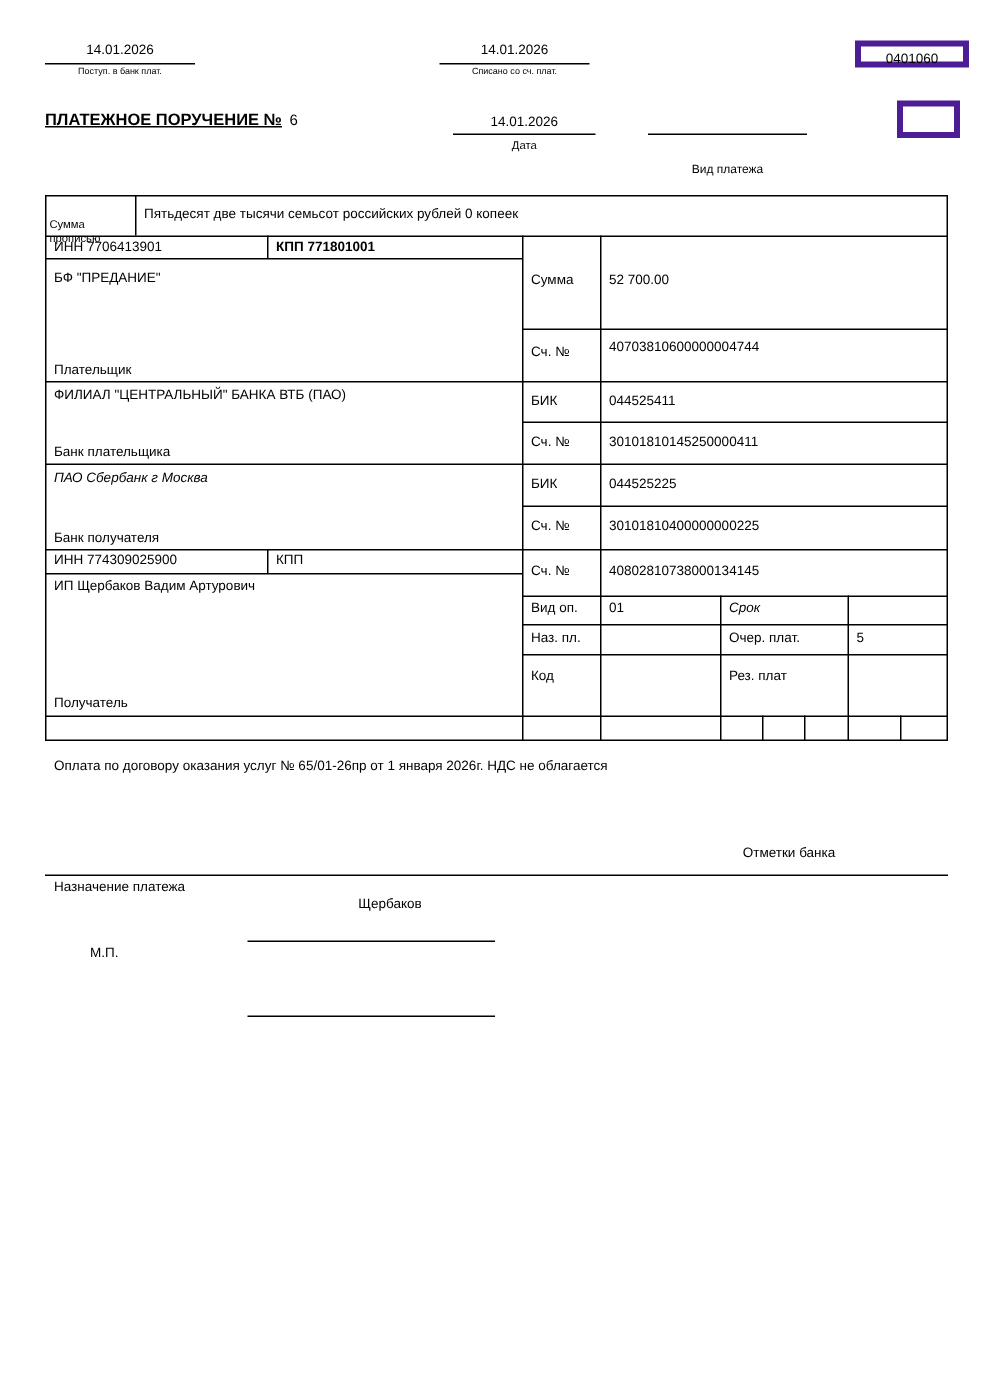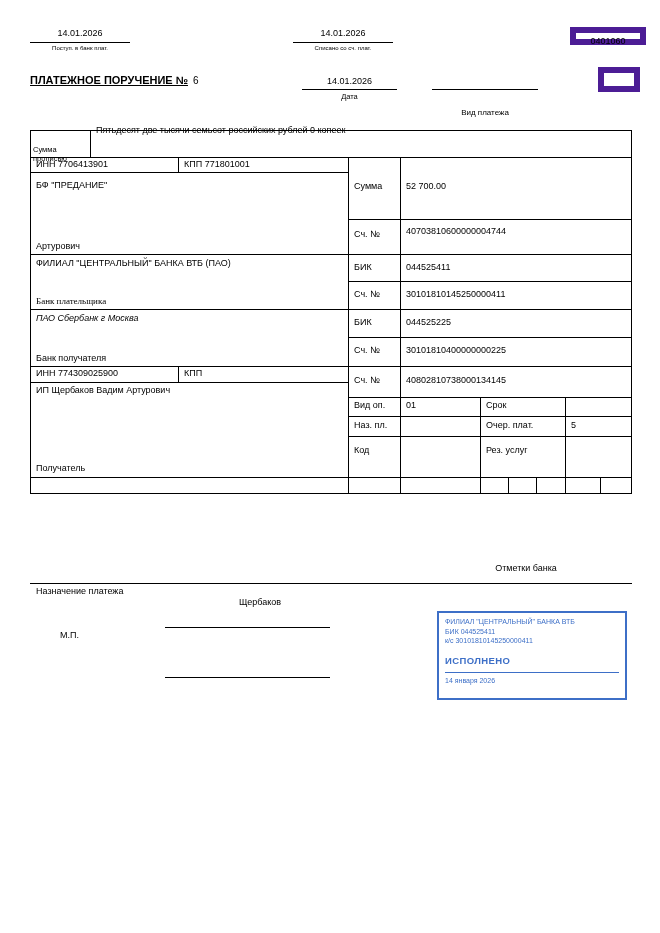--- a/index.html
+++ b/index.html
@@ -7,21 +7,21 @@
         font-family:"Liberation Sans","DejaVu Sans",sans-serif;color:#000;overflow:hidden;}
   .abs{position:absolute;white-space:nowrap;}
   .wrap{white-space:normal;margin-top:12px;}
   .hl{position:absolute;height:1px;background:#000;}
   .vl{position:absolute;width:1px;background:#000;}
   .t9{font-size:9px;line-height:11px;}
   .t8{font-size:8px;line-height:10px;}
   .t7{font-size:7.5px;line-height:9px;}
   .t6{font-size:6px;line-height:7px;}
   .ctr{text-align:center;}
-  .box{position:absolute;border:6px solid #4c1d95;box-sizing:border-box;}
+  .box{position:absolute;border:4px solid #4c1d95;box-sizing:border-box;}
   .title{font-size:11px;font-weight:bold;line-height:13px;text-decoration:underline;}
   .titlenum{font-size:10px;font-weight:normal;margin-left:5px;}
   .stamp{position:absolute;border:2px solid var(--stamp-color,#3d6fc7);color:var(--stamp-color,#3d6fc7);
          box-sizing:border-box;padding:4px 6px;background:rgba(255,255,255,0);}
   .stamp .s7{font-size:7px;line-height:9.5px;white-space:nowrap;}
   .stamp .status{font-size:9.5px;font-weight:bold;margin-top:9px;letter-spacing:0.4px;}
   .stamp .sdate{font-size:7px;line-height:9px;border-top:1px solid var(--stamp-color,#3d6fc7);
                 margin-top:6px;padding-top:3px;}
 </style>
 </head>
@@ -78,74 +78,68 @@
   <div class="vl" style="left:348px;top:157px;height:337px;"></div>
   <div class="vl" style="left:400px;top:157px;height:337px;"></div>
   <div class="vl" style="left:178px;top:366px;height:16px;"></div>
   <div class="vl" style="left:480px;top:397px;height:97px;"></div>
   <div class="vl" style="left:565px;top:397px;height:97px;"></div>
   <div class="vl" style="left:508px;top:477px;height:17px;"></div>
   <div class="vl" style="left:536px;top:477px;height:17px;"></div>
   <div class="vl" style="left:600px;top:477px;height:17px;"></div>
 
   <div class="abs t7 wrap" style="left:33px;top:133px;width:52px;">Сумма прописью</div>
-  <div class="abs t9" style="left:96px;top:125px;">Пятьдесят две тысячи семьсот российских рублей 0 копеек</div>
+  <div class="abs t9" style="left:96px;top:137px;">Пятьдесят две тысячи семьсот российских рублей 0 копеек</div>
 
   <div class="abs t9" style="left:36px;top:159px;">ИНН 7706413901</div>
-  <div class="abs t9" style="left:184px;top:159px;">КПП 771801001</div>
+  <div class="abs t9" style="left:184px;top:159px;font-weight:bold;">КПП 771801001</div>
 
   <div class="abs t9" style="left:354px;top:181px;">Сумма</div>
   <div class="abs t9" style="left:406px;top:181px;">52 700.00</div>
 
   <div class="abs t9" style="left:36px;top:180px;">БФ "ПРЕДАНИЕ"</div>
-  <div class="abs t9" style="left:36px;top:241px;">Артурович</div>
+  <div class="abs t9" style="left:36px;top:241px;">Плательщик</div>
   <div class="abs t9" style="left:354px;top:229px;">Сч. №</div>
   <div class="abs t9" style="left:406px;top:226px;">40703810600000004744</div>
 
   <div class="abs t9" style="left:36px;top:258px;">ФИЛИАЛ "ЦЕНТРАЛЬНЫЙ" БАНКА ВТБ (ПАО)</div>
   <div class="abs t9" style="left:354px;top:262px;">БИК</div>
   <div class="abs t9" style="left:406px;top:262px;">044525411</div>
   <div class="abs t9" style="left:354px;top:289px;">Сч. №</div>
   <div class="abs t9" style="left:406px;top:289px;">30101810145250000411</div>
-  <div class="abs t9" style="left:36px;top:296px;font-family:Liberation Serif, serif;">Банк плательщика</div>
+  <div class="abs t9" style="left:36px;top:296px;">Банк плательщика</div>
 
   <div class="abs t9" style="left:36px;top:313px;font-style:italic;">ПАО Сбербанк г Москва</div>
   <div class="abs t9" style="left:354px;top:317px;">БИК</div>
   <div class="abs t9" style="left:406px;top:317px;">044525225</div>
   <div class="abs t9" style="left:354px;top:345px;">Сч. №</div>
   <div class="abs t9" style="left:406px;top:345px;">30101810400000000225</div>
   <div class="abs t9" style="left:36px;top:353px;">Банк получателя</div>
 
   <div class="abs t9" style="left:36px;top:368px;">ИНН 774309025900</div>
   <div class="abs t9" style="left:184px;top:368px;">КПП</div>
   <div class="abs t9" style="left:354px;top:375px;">Сч. №</div>
   <div class="abs t9" style="left:406px;top:375px;">40802810738000134145</div>
   <div class="abs t9" style="left:36px;top:385px;">ИП Щербаков Вадим Артурович</div>
   <div class="abs t9" style="left:36px;top:463px;">Получатель</div>
 
   <div class="abs t9" style="left:354px;top:400px;">Вид оп.</div>
   <div class="abs t9" style="left:406px;top:400px;">01</div>
-  <div class="abs t9" style="left:486px;top:400px;">Срок</div>
+  <div class="abs t9" style="left:486px;top:400px;font-style:italic;">Срок</div>
   <div class="abs t9" style="left:354px;top:420px;">Наз. пл.</div>
   <div class="abs t9" style="left:486px;top:420px;">Очер. плат.</div>
   <div class="abs t9" style="left:571px;top:420px;">5</div>
   <div class="abs t9" style="left:354px;top:445px;">Код</div>
-  <div class="abs t9" style="left:486px;top:445px;">Рез. услуг</div>
+  <div class="abs t9" style="left:486px;top:445px;">Рез. плат</div>
 
+  <div class="abs t9" style="left:36px;top:505px;">Оплата по договору оказания услуг № 65/01-26пр от 1 января 2026г. НДС не облагается</div>
   <div class="hl" style="left:30px;top:583px;width:602px;"></div>
   <div class="abs t9" style="left:36px;top:586px;">Назначение платежа</div>
 
   <div class="abs t9 ctr" style="left:180px;top:597px;width:160px;">Щербаков</div>
   <div class="abs t9 ctr" style="left:432px;top:563px;width:188px;">Отметки банка</div>
 
   <div class="abs t9" style="left:60px;top:630px;">М.П.</div>
   <div class="hl" style="left:165px;top:627px;width:165px;"></div>
   <div class="hl" style="left:165px;top:677px;width:165px;"></div>
 
-  <div class="stamp" style="left:437px;top:611px;width:190px;height:89px;">
-    <div class="s7">ФИЛИАЛ "ЦЕНТРАЛЬНЫЙ" БАНКА ВТБ</div>
-    <div class="s7">БИК 044525411</div>
-    <div class="s7">к/с 30101810145250000411</div>
-    <div class="status">ИСПОЛНЕНО</div>
-    <div class="sdate">14 января 2026</div>
-  </div>
 
 </div>
 
 </body></html>

